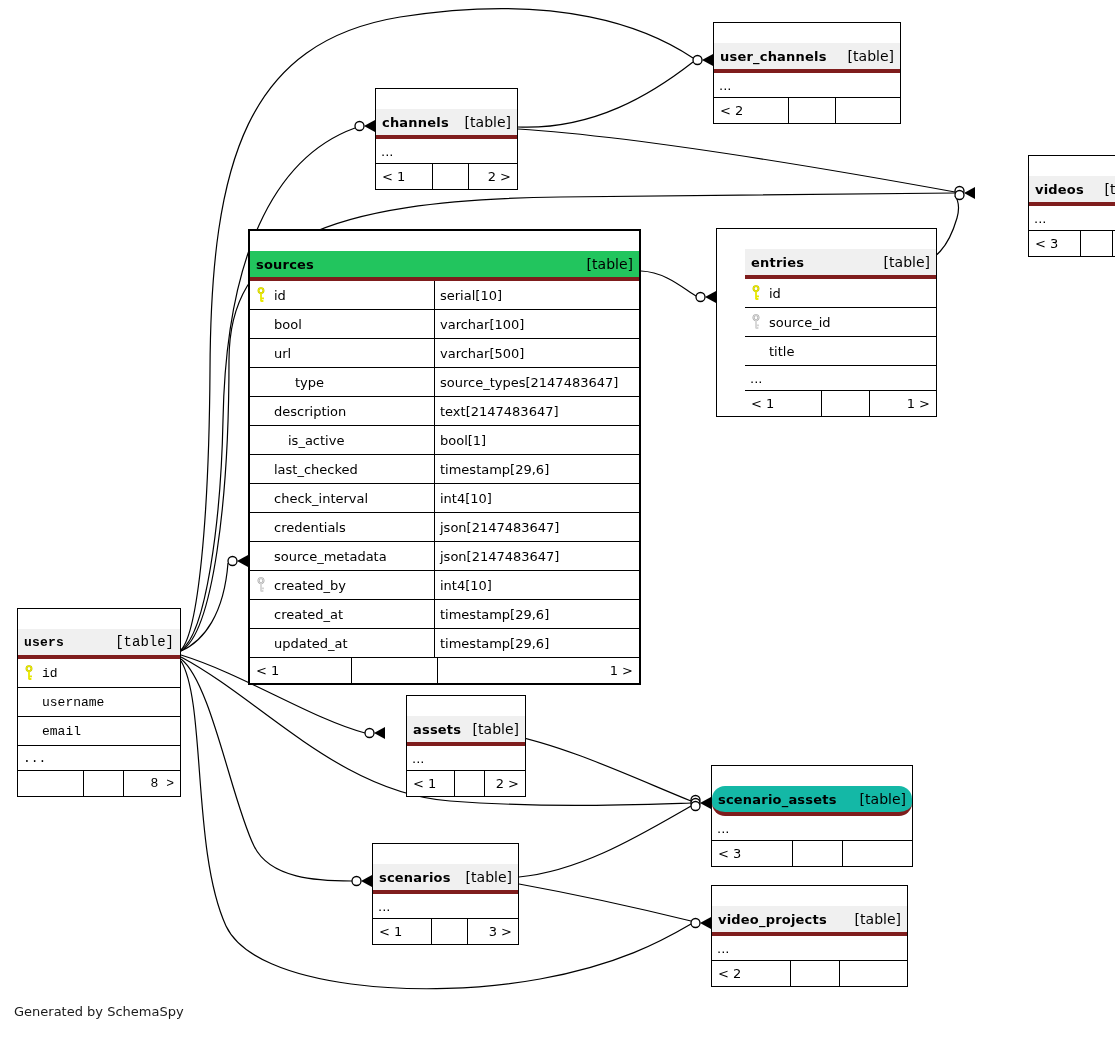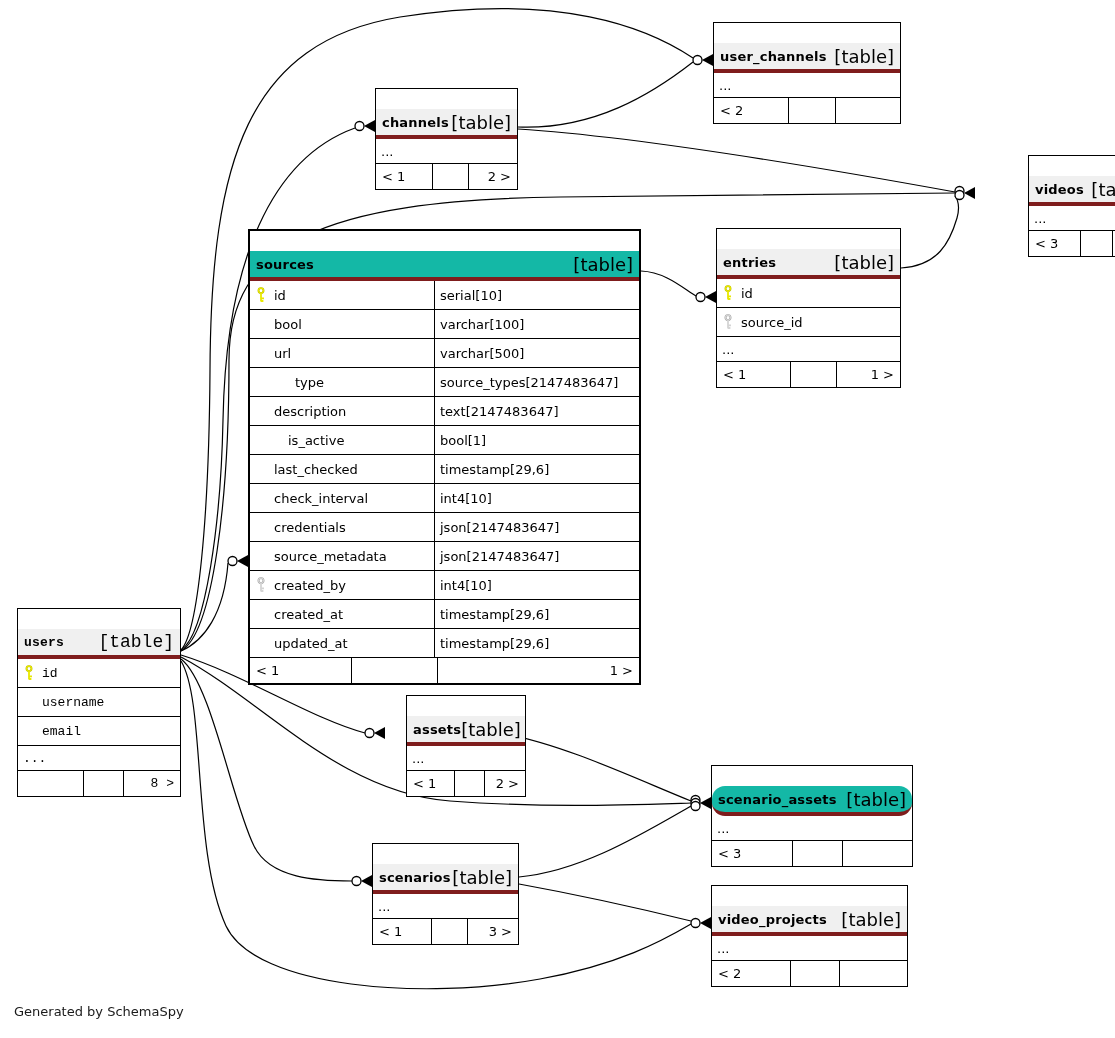--- a/index.html
+++ b/index.html
@@ -4,21 +4,21 @@
 <style>
   html,body{margin:0;padding:0;background:#ffffff;}
   #stage{position:relative;width:1115px;height:1038px;background:#fff;
          font-family:"DejaVu Sans","Liberation Sans",sans-serif;color:#000;overflow:hidden;}
   #wires{position:absolute;left:0;top:0;width:1115px;height:1038px;}
   .tbl{position:absolute;background:#fff;border:1px solid #000;box-sizing:border-box;font-size:13px;}
   .tbl.emph{border-width:2px;}
   .hd{display:flex;justify-content:space-between;align-items:center;height:26px;
       padding:0 6px;background:#f0f0f0;border-bottom:4px solid #7f1d1d;margin-top:20px;}
   .nm{font-weight:bold;font-size:13px;letter-spacing:.2px;}
-  .tag{font-size:18px;}
+  .tag{font-size:14px;}
   .row{display:flex;align-items:center;height:29px;border-bottom:1px solid #000;box-sizing:border-box;}
   .row.dots{height:25px;}
   .cell-name{display:flex;align-items:center;gap:6px;padding-left:5px;box-sizing:border-box;overflow:hidden;}
   .keyspot{width:13px;height:16px;flex:none;display:flex;align-items:center;justify-content:center;}
   .cell-type{flex:1;border-left:1px solid #000;align-self:stretch;display:flex;align-items:center;
              padding-left:5px;box-sizing:border-box;overflow:hidden;}
   .ft{display:flex;height:25px;}
   .fc{display:flex;align-items:center;padding:0 6px;box-sizing:border-box;}
   .fc.mid,.fc.right{border-left:1px solid #000;}
   .fc.left{width:40%;}
@@ -132,21 +132,21 @@
           <div class="cell-name" style="flex: 1 1 0%;">
             <span>...</span>
           </div>
         </div>
         <div class="ft">
           <div class="fc left">&lt; 3</div>
           <div class="fc mid"></div>
           <div class="fc right">1 &gt;</div>
         </div>
       </div>
-      <div class="tbl t-entries" style="left: 716px; top: 228px; width: 185px;">
+      <div class="tbl t-entries" style="left: 716px; top: 228px; width: 221px; padding-left: 28px;">
         <div class="hd" style="background: rgb(240, 240, 240);">
           <span class="nm">entries</span>
           <span class="tag">[table]</span>
         </div>
         <div class="row">
           <div class="cell-name" style="flex: 1 1 0%;">
             <span class="keyspot">
               <svg width="11" height="16" viewBox="0 0 11 16">
                 <circle cx="5" cy="3.6" r="2.5" fill="none" stroke="#b8b800" stroke-width="1.9"></circle>
                 <circle cx="5" cy="3.6" r="2.5" fill="none" stroke="#e8e800" stroke-width="1.1"></circle>
@@ -161,33 +161,39 @@
             <span class="keyspot">
               <svg width="11" height="16" viewBox="0 0 11 16">
                 <circle cx="5" cy="3.6" r="2.5" fill="none" stroke="#9a9a9a" stroke-width="1.9"></circle>
                 <circle cx="5" cy="3.6" r="2.5" fill="none" stroke="#d4d4d4" stroke-width="1.1"></circle>
                 <path d="M5 6 L5 14.6 M5 11.3 L8 11.3 M5 14 L7.4 14" fill="none" stroke="#d4d4d4" stroke-width="1.8"></path>
               </svg>
             </span>
             <span>source_id</span>
           </div>
         </div>
+        <div class="row">
+          <div class="cell-name" style="flex: 1 1 0%;">
+            <span class="keyspot"></span>
+            <span>title</span>
+          </div>
+        </div>
         <div class="row dots">
           <div class="cell-name" style="flex: 1 1 0%;">
             <span>...</span>
           </div>
         </div>
         <div class="ft">
           <div class="fc left">&lt; 1</div>
           <div class="fc mid"></div>
           <div class="fc right">1 &gt;</div>
         </div>
       </div>
       <div class="tbl t-sources emph" style="left: 248px; top: 229px; width: 393px;">
-        <div class="hd" style="background: #14b8a6; align-items: center;">
+        <div class="hd" style="background: #22c55e; align-items: center;">
           <span class="nm">sources</span>
           <span class="tag">[table]</span>
         </div>
         <div class="row">
           <div class="cell-name" style="width: 184px; flex: 0 0 auto;">
             <span class="keyspot">
               <svg width="11" height="16" viewBox="0 0 11 16">
                 <circle cx="5" cy="3.6" r="2.5" fill="none" stroke="#b8b800" stroke-width="1.9"></circle>
                 <circle cx="5" cy="3.6" r="2.5" fill="none" stroke="#e8e800" stroke-width="1.1"></circle>
                 <path d="M5 6 L5 14.6 M5 11.3 L8 11.3 M5 14 L7.4 14" fill="none" stroke="#e8e800" stroke-width="1.8"></path>

